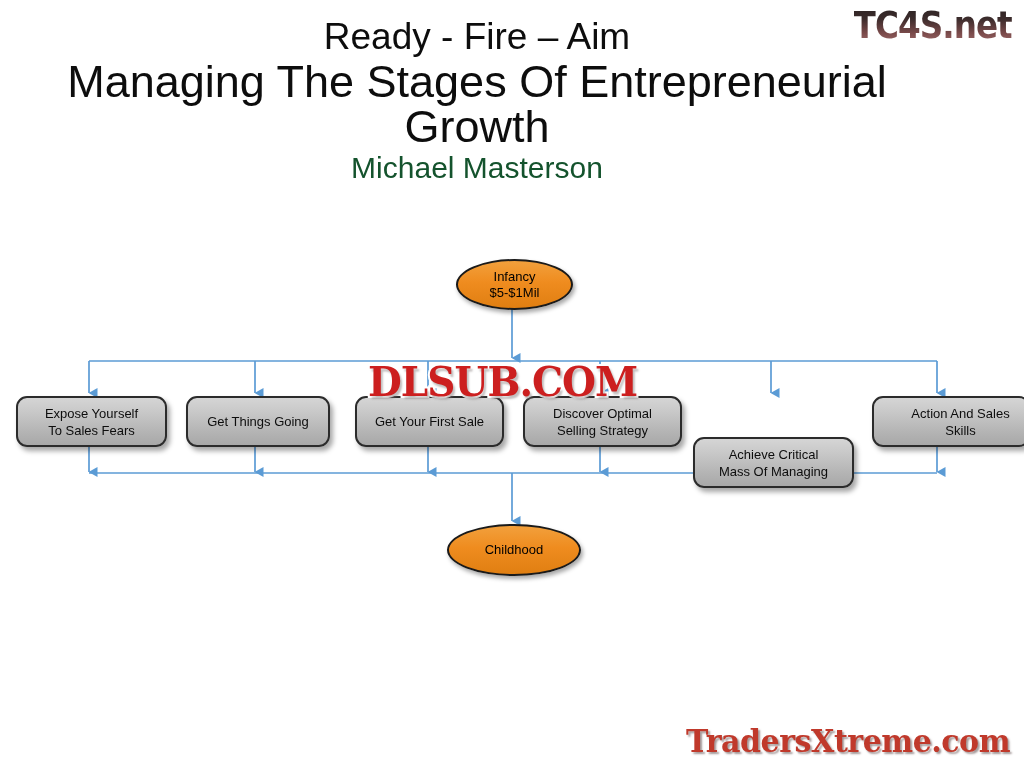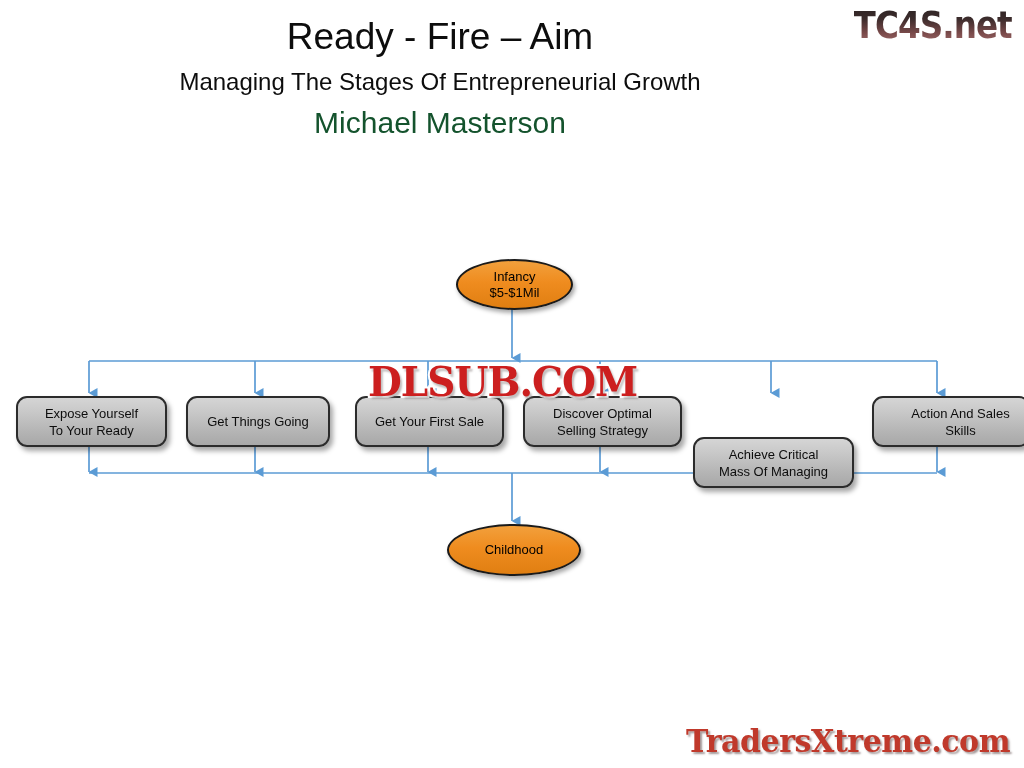--- a/index.html
+++ b/index.html
@@ -17,30 +17,31 @@
     color: #000000;
   }
 
   
   .title-block {
     position: absolute;
     left: 0;
     top: 14px;
     width: 880px;
     text-align: center;
+    padding-left: 37px;
   }
   .title-main {
     font-size: 37px;
     line-height: 45px;
     font-weight: 400;
     letter-spacing: 0px;
     color: #0d0d0d;
   }
   .title-sub {
-    font-size: 24px;
+    font-size: 45px;
     line-height: 45px;
     font-weight: 400;
     color: #0d0d0d;
   }
   .title-author {
     font-size: 30px;
     line-height: 38px;
     font-weight: 400;
     color: #14532d;
   }
@@ -199,21 +200,21 @@
     </g>
   </svg>
 
   <div class="oval" style="left:456px; top:251px; width:113px; height:47px;">
     <div class="oval-line">Infancy</div>
     <div class="oval-line">$5-$1Mil</div>
   </div>
 
   <div class="pbox" style="left:16px; top:388px; width:147px; height:47px;">
     <div class="pbox-line">Expose Yourself</div>
-    <div class="pbox-line">To Your Ready</div>
+    <div class="pbox-line">To Sales Fears</div>
   </div>
 
   <div class="pbox" style="left:186px; top:388px; width:140px; height:47px;">
     <div class="pbox-line">Get Things Going</div>
   </div>
 
   <div class="pbox" style="left:523px; top:388px; width:155px; height:47px;">
     <div class="pbox-line">Discover Optimal</div>
     <div class="pbox-line">Selling Strategy</div>
   </div>

